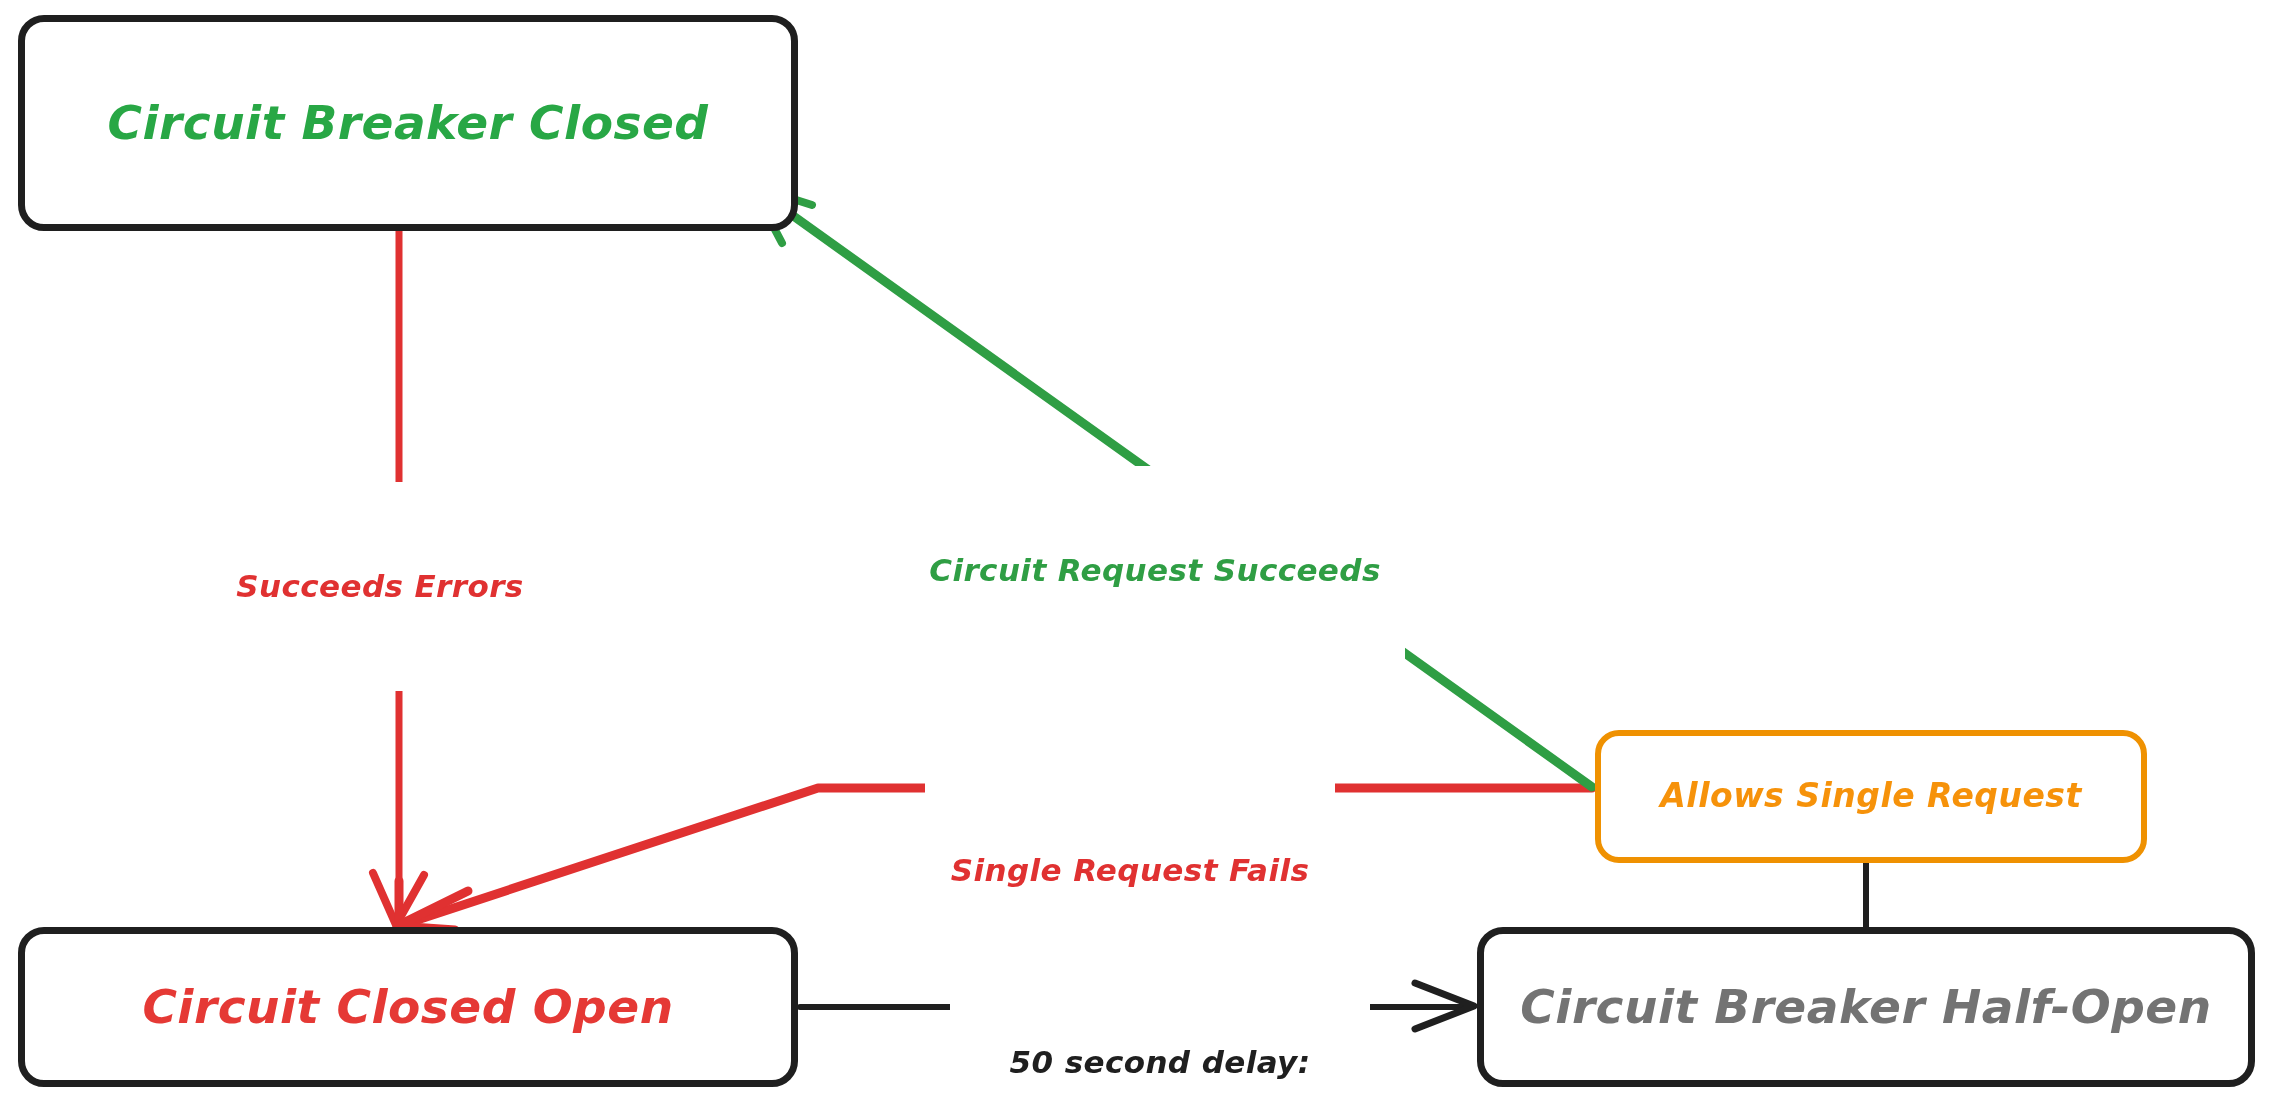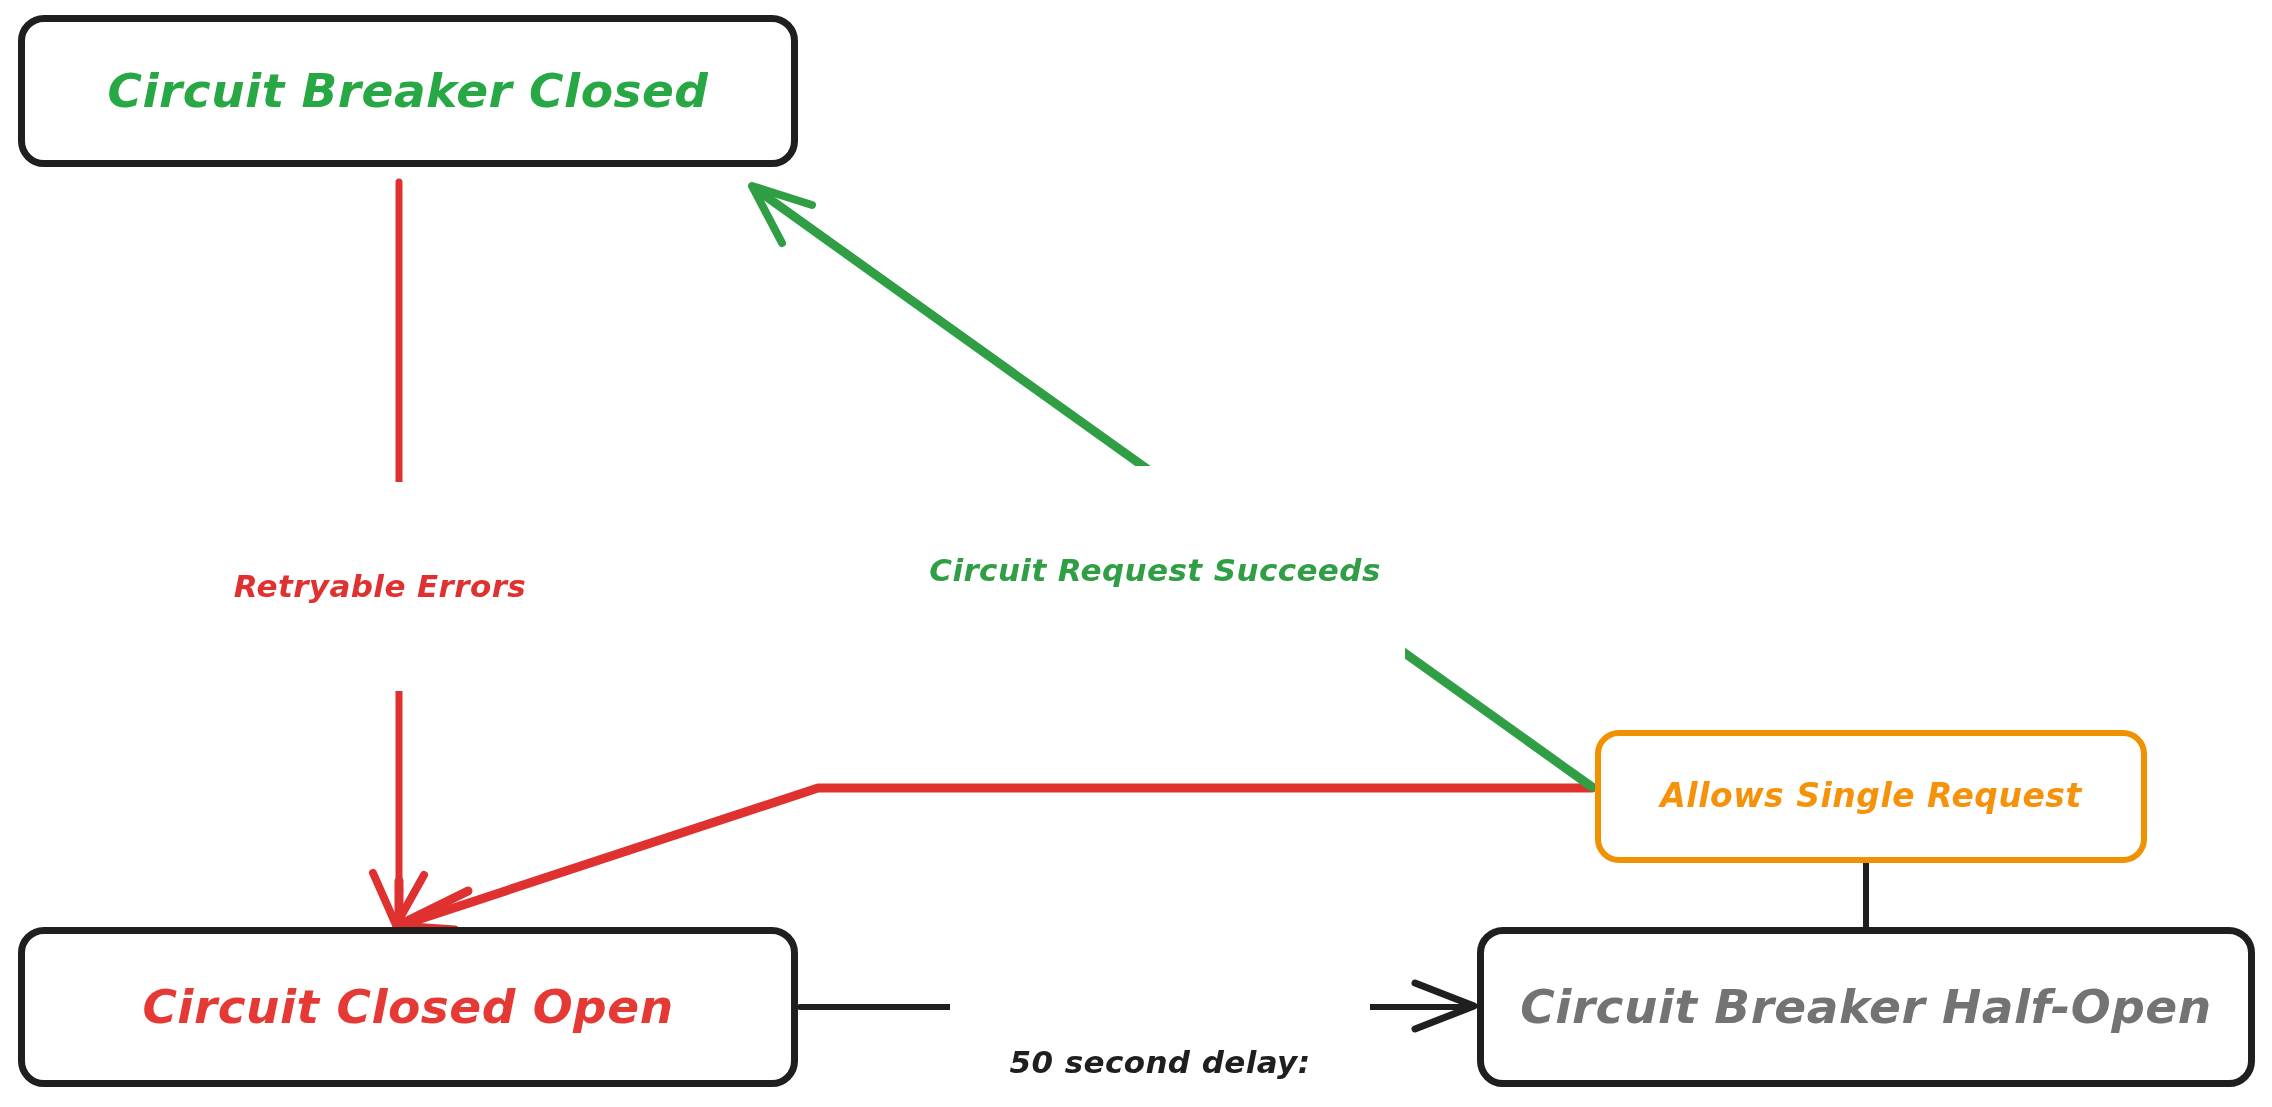--- a/index.html
+++ b/index.html
@@ -97,43 +97,46 @@
     <g>
       <path d="M 800 1007 L 1470 1007" stroke="#1f1f1f" stroke-width="6" fill="none" stroke-linecap="round"></path>
       <path d="M 1415 983 L 1474 1006 L 1415 1029" stroke="#1f1f1f" stroke-width="7" fill="none" stroke-linecap="round" stroke-linejoin="round"></path>
     </g>
 
     <g>
       <path d="M 1866 862 L 1866 930" stroke="#1f1f1f" stroke-width="6" fill="none" stroke-linecap="round"></path>
     </g>
   </svg>
 
-  <div class="node node-black" style="left:18px; top:15px; width:780px; height:152px;">
+  <div class="node node-black" style="left:18px; top:15px; width:780px; height:216px;">
     <span class="node-label lbl-closed">Circuit Breaker Closed</span>
   </div>
 
   <div class="node node-black" style="left:18px; top:927px; width:780px; height:160px;">
     <span class="node-label lbl-open">Circuit Closed Open</span>
   </div>
 
   <div class="node node-black" style="left:1477px; top:927px; width:778px; height:160px;">
     <span class="node-label lbl-half">Circuit Breaker Half-Open</span>
   </div>
 
   <div class="node node-orange" style="left:1595px; top:730px; width:552px; height:133px;justify-content:center;">
     <span class="node-label lbl-allows">Allows Single Request</span>
   </div>
 
   <div class="edge-label el-red" style="left:160px; top:482px; width:440px;">
-    <div>Retryable Errors</div>
+    <div>Succeeds Errors</div>
   </div>
 
   <div class="edge-label el-green" style="left:905px; top:466px; width:500px;">
     <div>Circuit Request Succeeds</div>
   </div>
 
+  <div class="edge-label el-red" style="left:925px; top:766px; width:410px;">
+    <div>Single Request Fails</div>
+  </div>
 
   <div class="edge-label el-black" style="left:950px; top:958px; width:420px;">
     <div>50 second delay:</div>
     
   </div>
 
 </div>
 
 </body></html>

